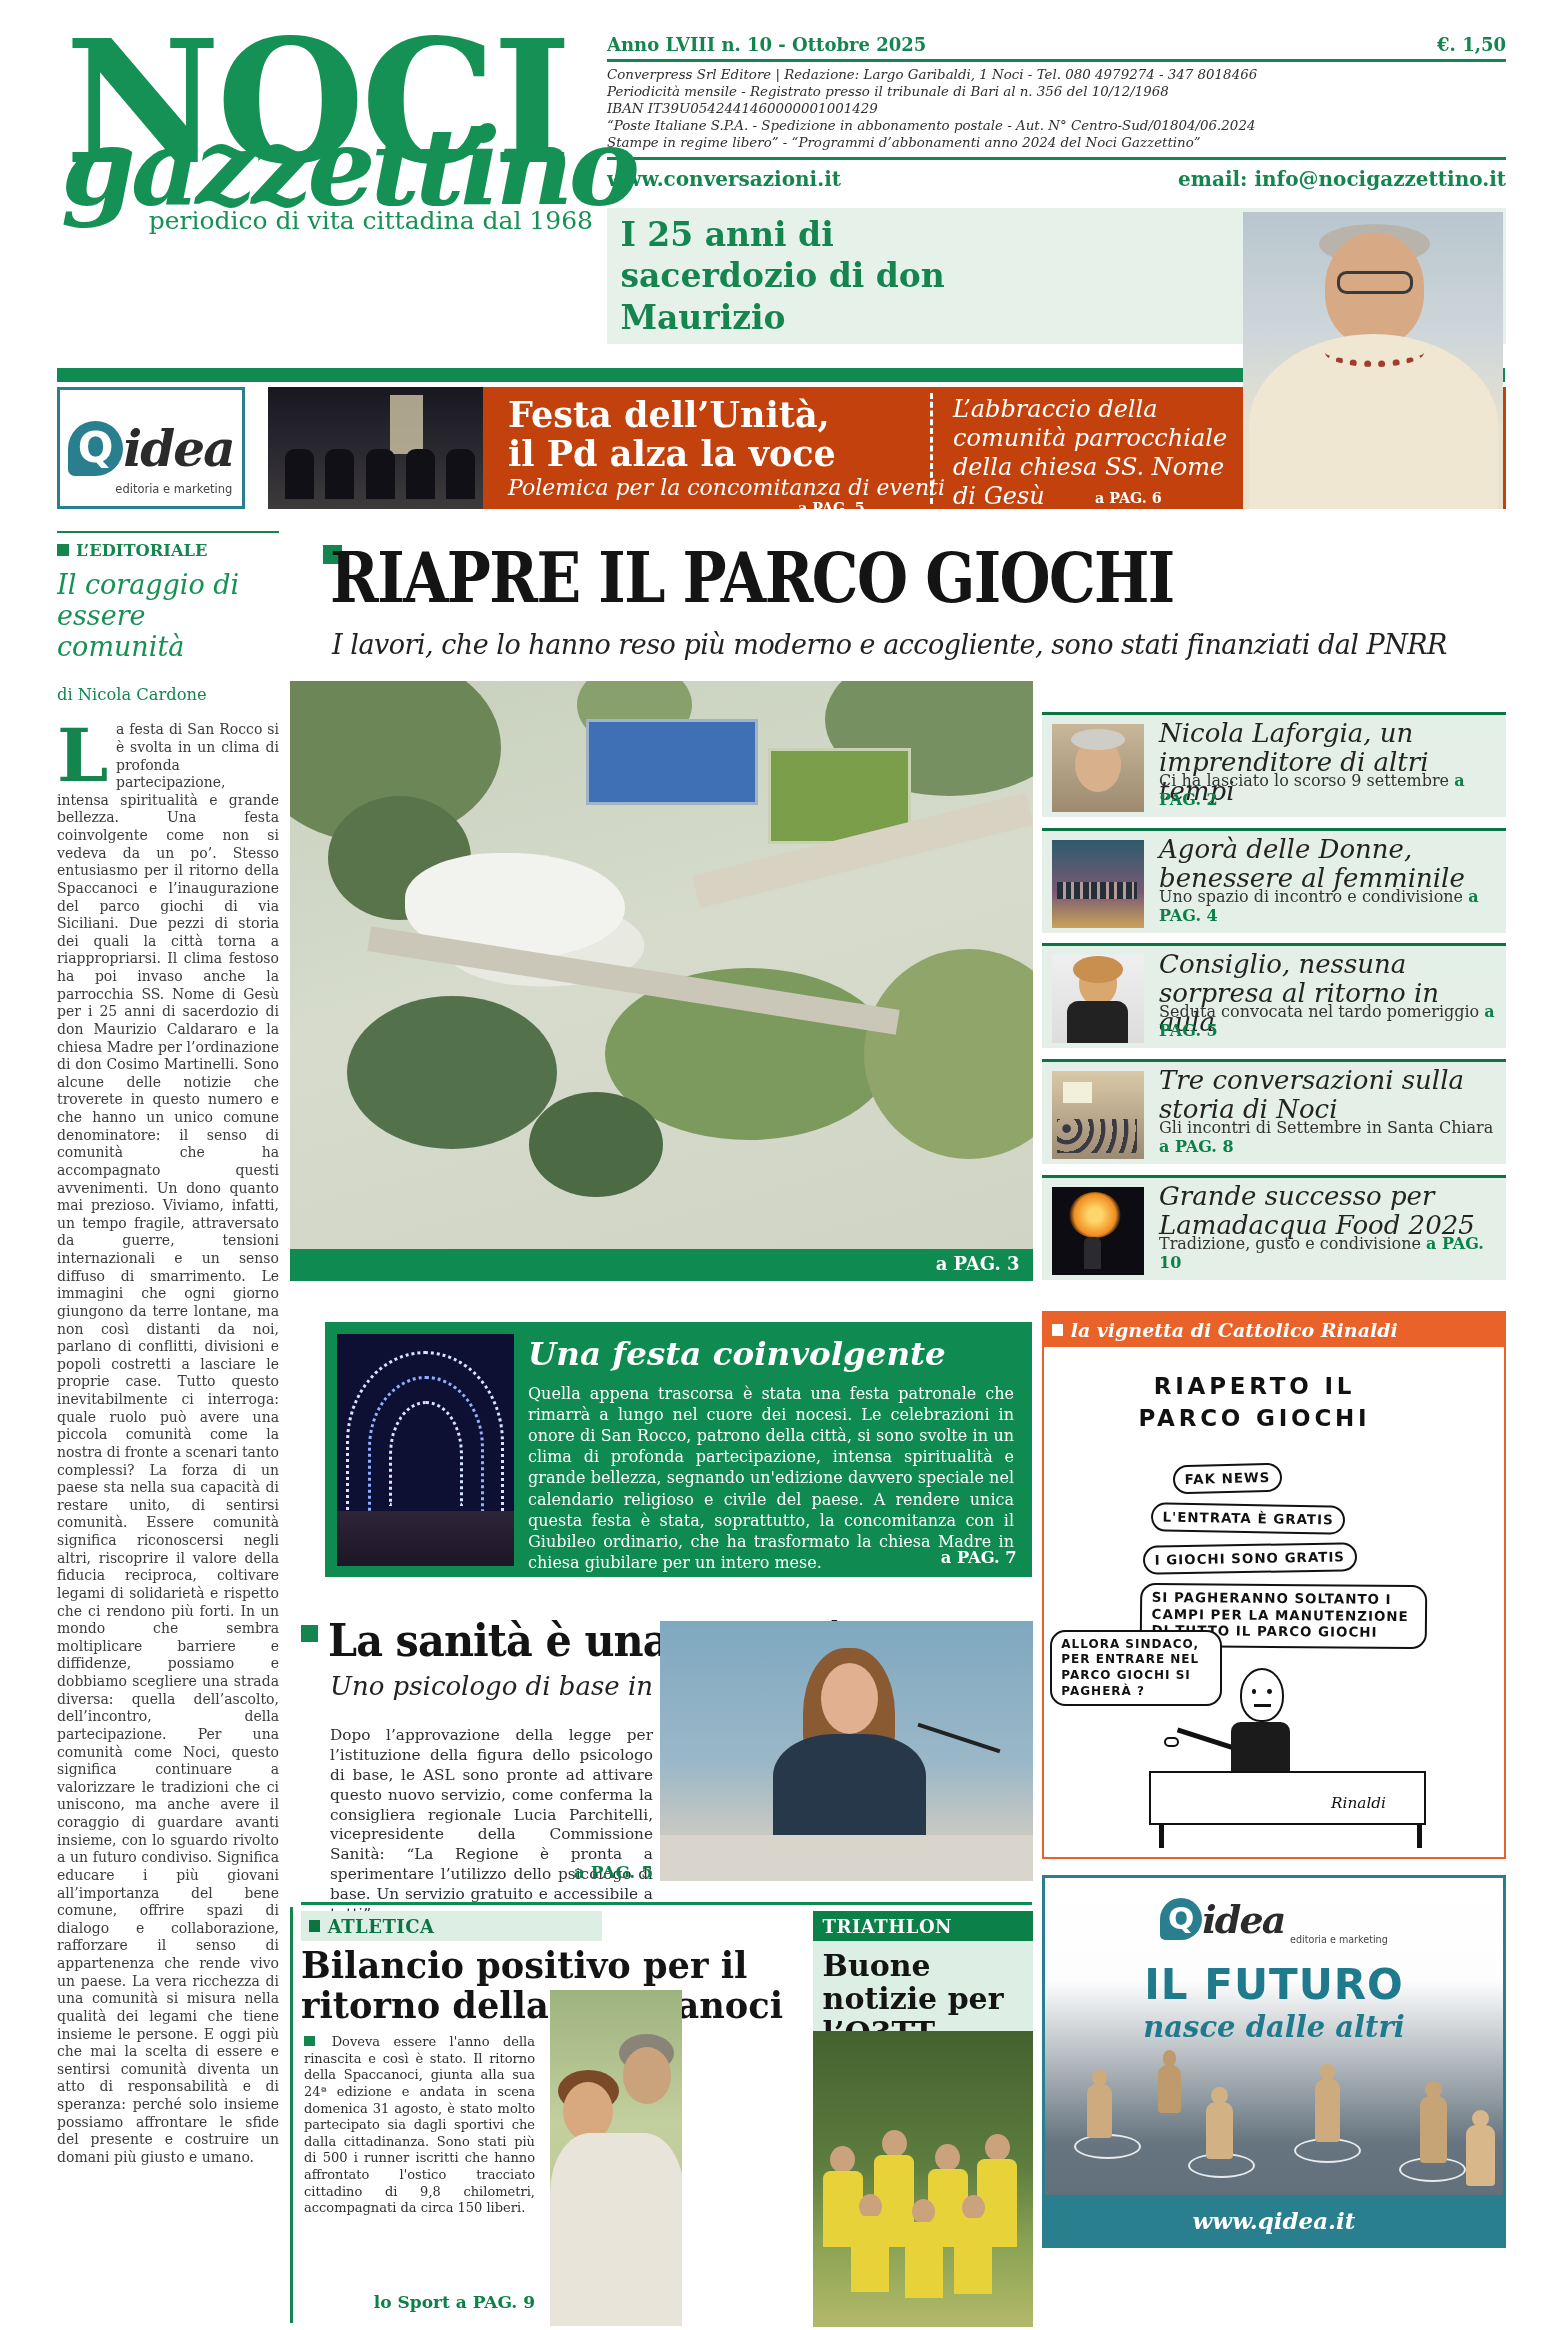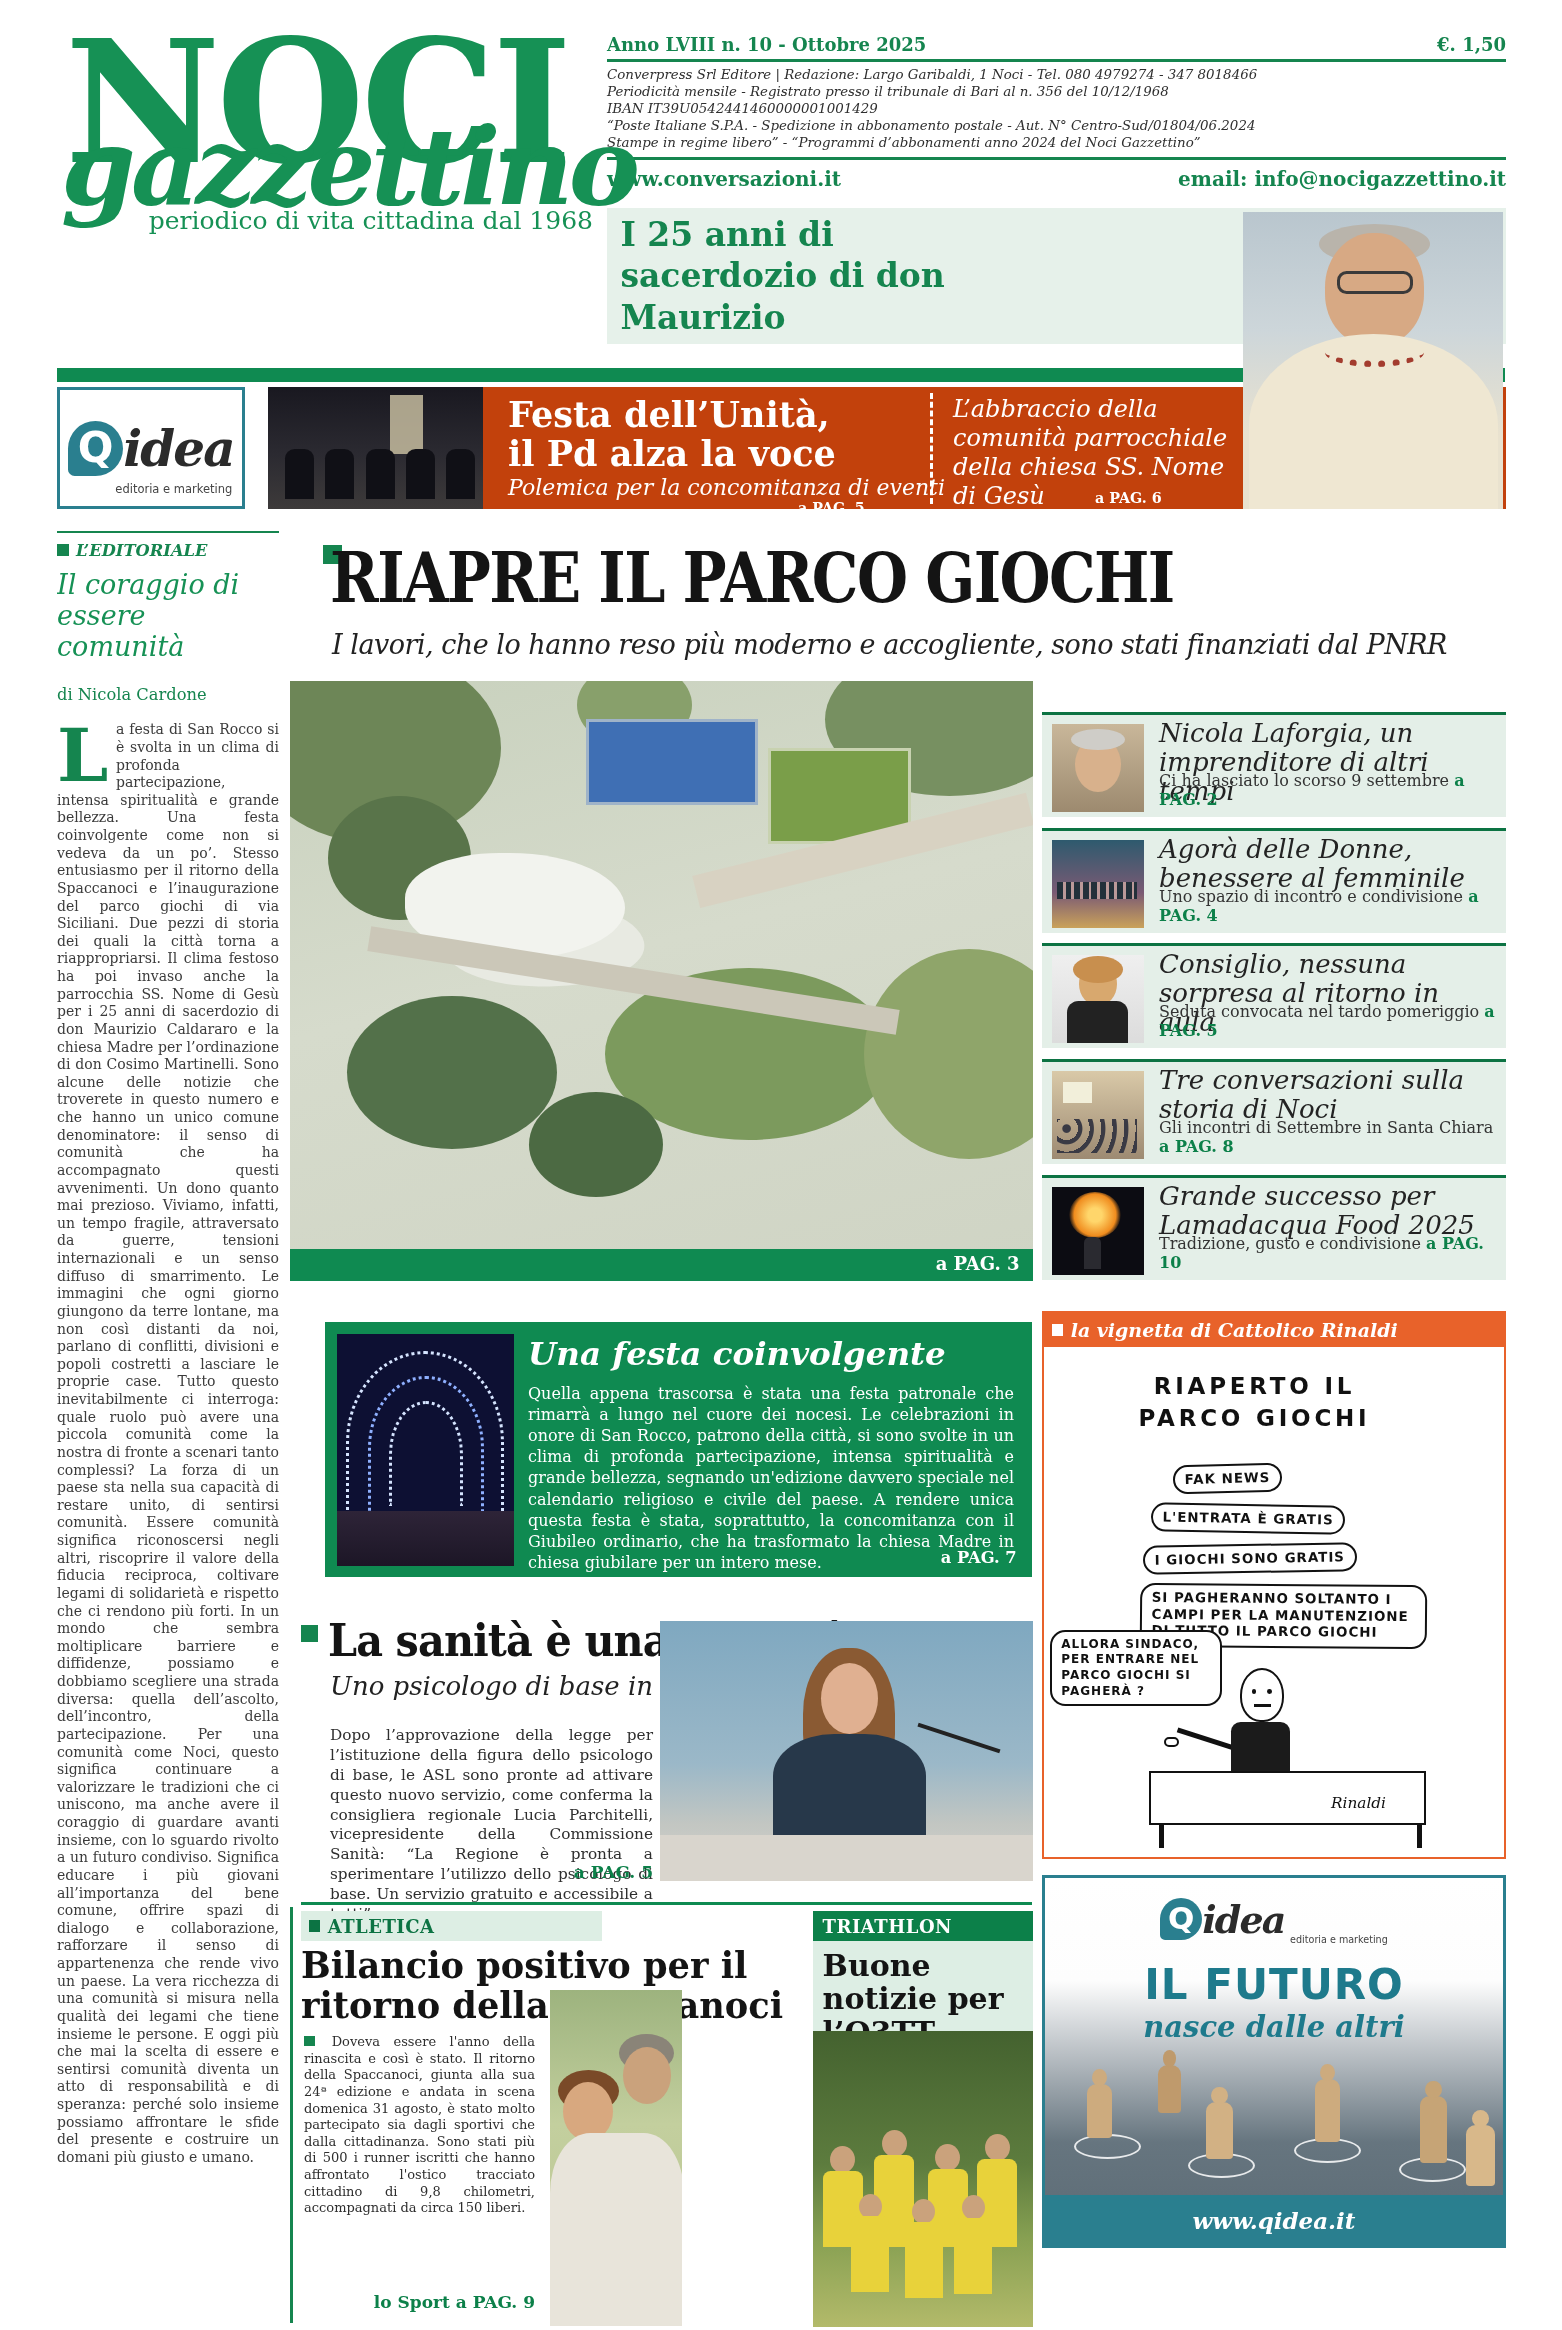--- a/index.html
+++ b/index.html
@@ -45,21 +45,21 @@
   .banner { left:483px; top:387px; width:1023px; height:122px; background:#c2410c; color:#fff; }
   .banner-title { position:absolute; left:25px; top:7.6px; font-size:35px; font-weight:bold; line-height:1.14; white-space:pre-line; }
   .banner-sub { position:absolute; left:25px; top:88px; font-size:22px; font-style:italic; }
   .banner-page { position:absolute; left:315px; top:113px; font-size:14.3px; font-weight:bold; }
   .banner-dash { position:absolute; left:447px; top:5.7px; height:111px; border-left:3.8px dashed #fff; }
   .banner-right-title { position:absolute; left:470px; top:7.6px; width:287px; font-size:24px; font-style:italic; line-height:1.22; }
   .banner-right-page { position:absolute; left:612px; top:103px; font-size:14.3px; font-weight:bold; }
 
   
   .edit-col { left:57px; top:531px; width:222px; height:1795px; border-top:2.9px solid #15854f; overflow:hidden; }
-  .edit-kicker { margin-top:7.6px; color:#15854f; font-weight:bold; font-style:italic; font-size:16.3px; display:flex; align-items:center; gap:6.7px; }
+  .edit-kicker { margin-top:7.6px; color:#15854f; font-weight:bold; font-size:16.3px; display:flex; align-items:center; gap:6.7px; }
   .sq { display:inline-block; width:12.4px; height:12.4px; background:#15854f; }
   .edit-title { margin-top:9.6px; color:#169155; font-style:italic; font-size:27px; line-height:1.15; }
   .edit-by { margin-top:23px; color:#15854f; font-weight:normal; font-size:16.3px; }
   .edit-body { margin-top:17px; font-size:14px; line-height:1.26; text-align:justify; color:#3b3b3b; }
   .dropcap { float:left; font-size:73px; line-height:.72; font-weight:bold; color:#15854f; padding:7.6px 7.6px 0 0; }
 
   
   .lead-sq { left:323px; top:545px; width:19px; height:19px; background:#15854f; }
   .lead-hl { left:330px; top:543px; width:1176px; font-weight:bold; color:#141414; font-size:69px; line-height:1; white-space:nowrap; }
   .lead-hl span { display:inline-block; transform:scaleX(.85); transform-origin:left; letter-spacing:-1.9px; }

